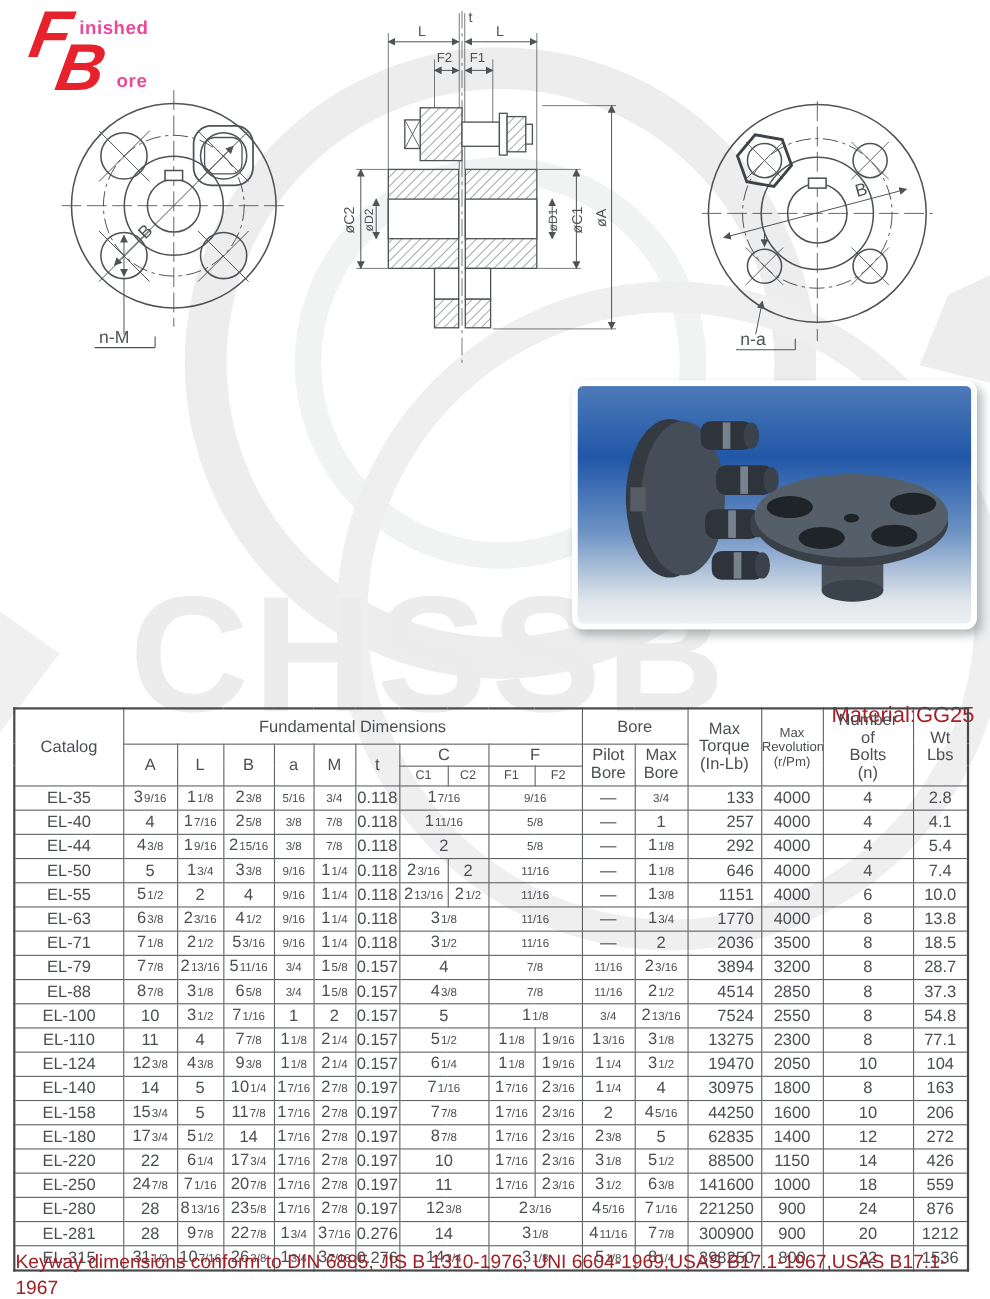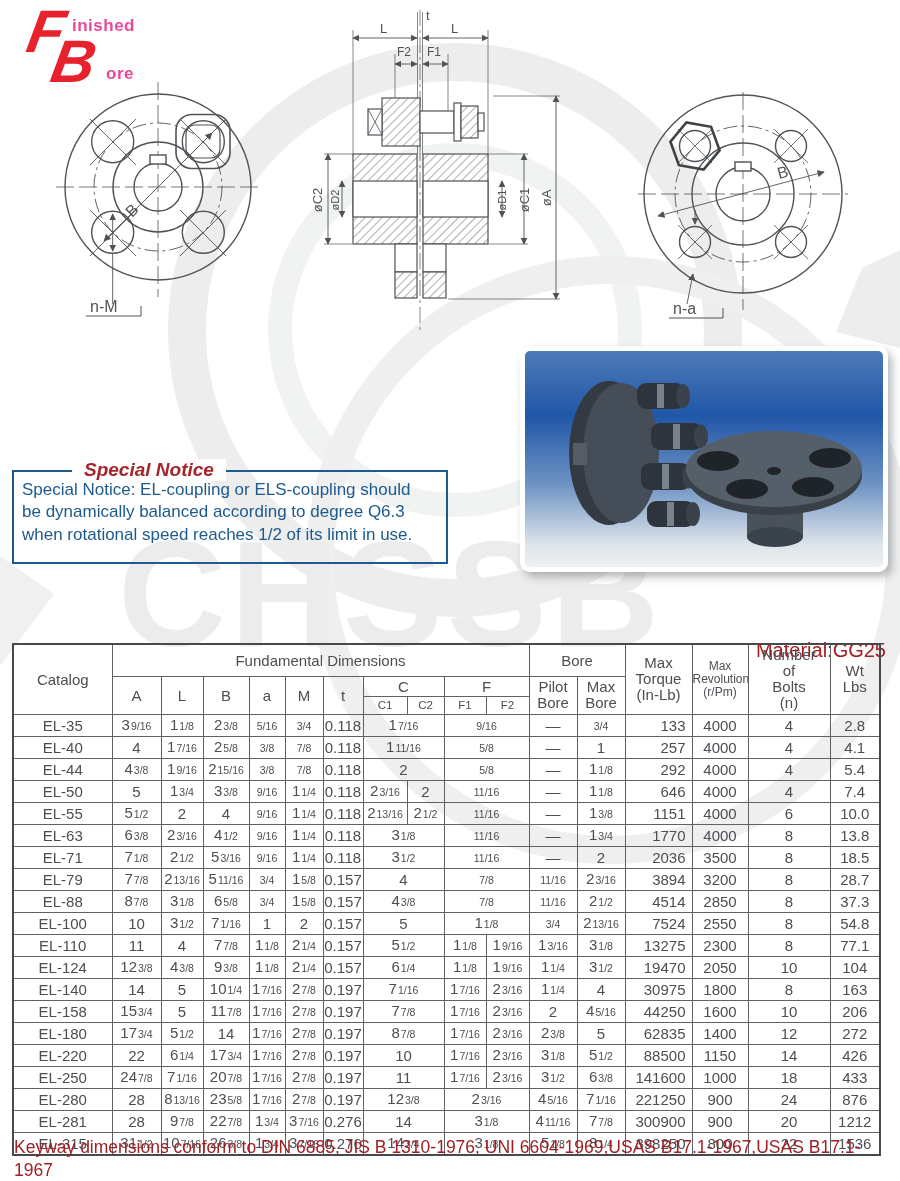--- a/index.html
+++ b/index.html
@@ -211,26 +211,20 @@
       <line x1="69" y1="132" x2="69" y2="146" stroke-width=".9" marker-end="url(#aL)"></line>
       <line x1="67" y1="196" x2="61" y2="226" stroke-width=".9" marker-start="url(#aL)"></line>
       <line x1="43" y1="240" x2="97" y2="240" stroke-width="1"></line>
       <line x1="97" y1="240" x2="97" y2="230" stroke-width="1"></line>
     </g>
     <text x="153" y="101" font-size="16" fill="#4f5357" transform="rotate(-15 153 101)">B</text>
     <text x="47" y="236" font-size="16" fill="#4f5357">n-a</text>
   </svg>
 
 
-  <div class="layer notice">
-    <div class="notice-title">Special Notice</div>
-    <div class="notice-body">Special Notice: EL-coupling or ELS-coupling should
-be dynamically balanced according to degree Q6.3
-when rotational speed  reaches 1/2 of its limit in use.</div>
-  </div>
 
   <div class="layer photo">
     <svg width="358" height="216" viewBox="0 0 358 216">
 
       <ellipse cx="84" cy="102" rx="40" ry="72" fill="#333a42"></ellipse>
       <ellipse cx="96" cy="102" rx="38" ry="70" fill="#454e58"></ellipse>
       <rect x="48" y="92" width="14" height="22" fill="#565d64"></rect>
       <g>
         <g>
             <rect x="112" y="32" width="48" height="26" rx="9" fill="#2e343b"></rect>
@@ -619,21 +613,21 @@
           <td><span class="wh">2</span><span class="fr">7/8</span></td>
           <td><span class="wh">0.197</span></td>
           <td colspan="2"><span class="wh">11</span></td>
           <td><span class="wh">1</span><span class="fr">7/16</span></td>
           <td><span class="wh">2</span><span class="fr">3/16</span></td>
           <td><span class="wh">3</span><span class="fr">1/2</span></td>
           <td><span class="wh">6</span><span class="fr">3/8</span></td>
           <td class="tq"><span class="wh">141600</span></td>
           <td><span class="wh">1000</span></td>
           <td><span class="wh">18</span></td>
-          <td><span class="wh">433</span></td>
+          <td><span class="wh">559</span></td>
         </tr>
         <tr>
           <td class="cat"><span class="wh">EL-280</span></td>
           <td><span class="wh">28</span></td>
           <td><span class="wh">8</span><span class="fr">13/16</span></td>
           <td><span class="wh">23</span><span class="fr">5/8</span></td>
           <td><span class="wh">1</span><span class="fr">7/16</span></td>
           <td><span class="wh">2</span><span class="fr">7/8</span></td>
           <td><span class="wh">0.197</span></td>
           <td colspan="2"><span class="wh">12</span><span class="fr">3/8</span></td>

